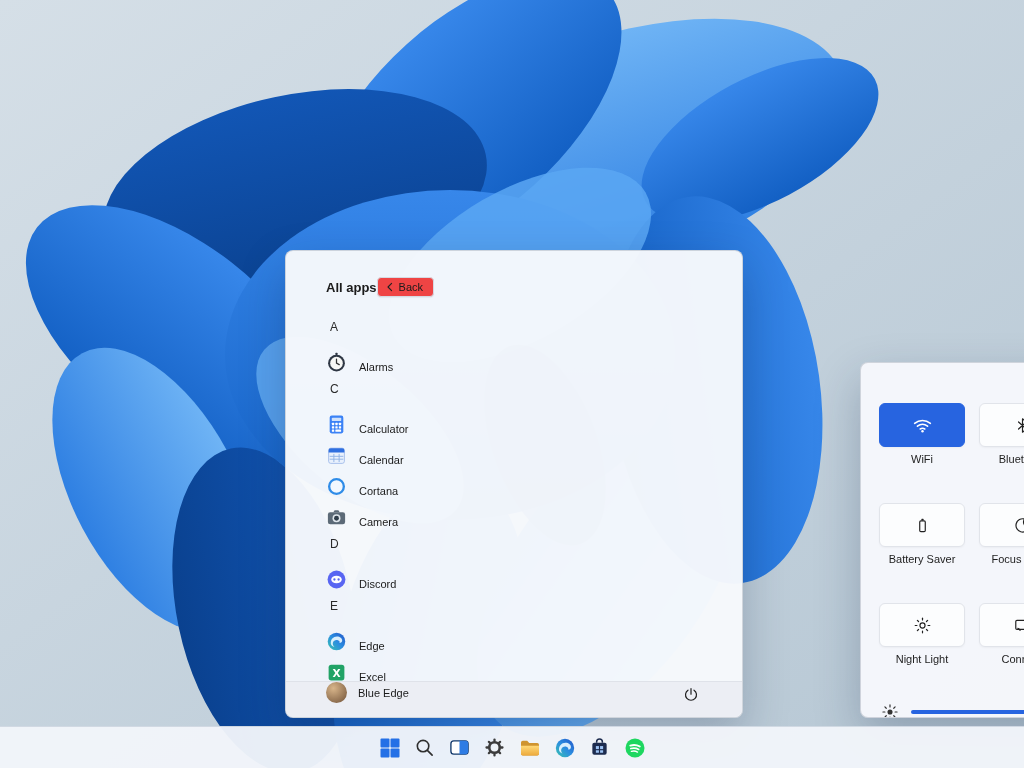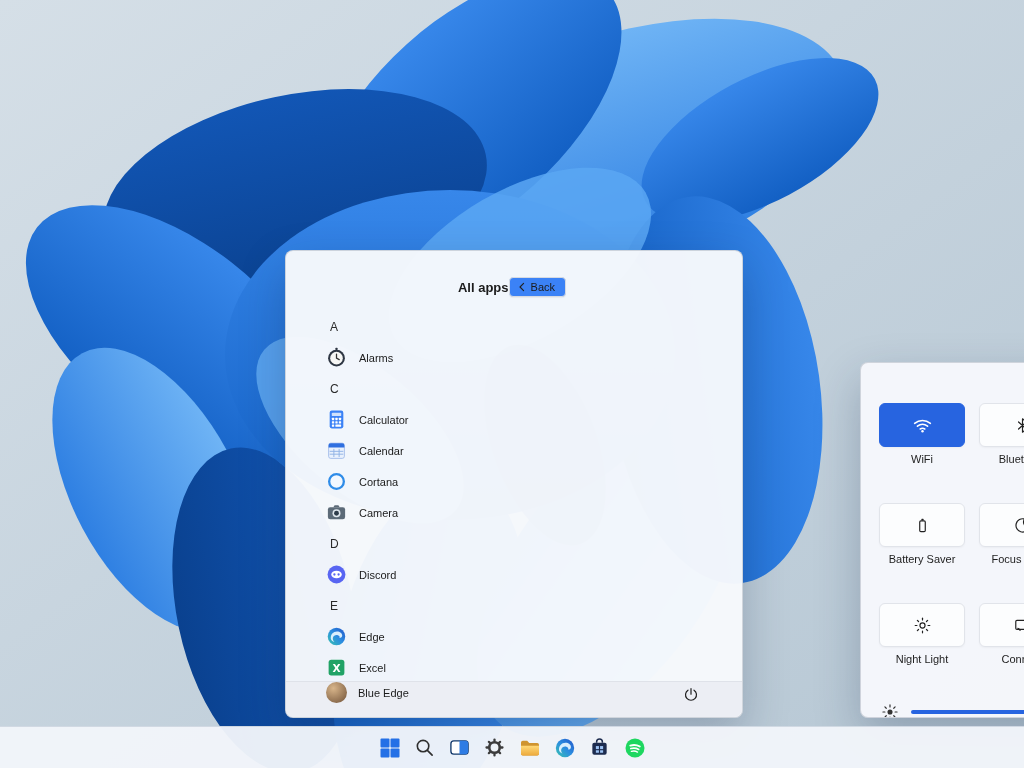--- a/index.html
+++ b/index.html
@@ -18,36 +18,36 @@
   
   .start-menu {
     position:absolute; left:285px; top:250px; width:458px; height:468px;
     background:rgba(247,249,252,0.97);
     border:1px solid rgba(110,122,140,0.28);
     border-radius:8px;
     box-shadow:0 18px 45px rgba(20,40,70,0.25);
     display:flex; flex-direction:column; z-index:5;
   }
   .sm-header {
-    display:flex; justify-content:center; align-items:center;
+    display:flex; justify-content:flex-start; align-items:center;
     padding:26px 44px 6px 40px;
   }
   .sm-title { font-size:13px; font-weight:700; }
   .sm-back {
     display:inline-flex; align-items:center; gap:5px;
-    background:#3b82f6; border:1px solid #d6dae2; border-radius:4px;
+    background:#ef4444; border:1px solid #d6dae2; border-radius:4px;
     padding:3px 10px 3px 8px; font-size:11px;
     box-shadow:0 1px 1px rgba(0,0,0,0.05); cursor:default;
   }
   .sm-list { flex:1; padding:8px 40px 0 40px; overflow:hidden; }
   .sm-letter {
     height:31px; display:flex; align-items:center;
     padding-left:4px; font-size:12px; color:#2a2a2a;
   }
-  .sm-app { height:31px; display:flex; align-items:center; gap:12px; }
+  .sm-app { height:31px; display:flex; align-items:flex-end; gap:12px; }
   .app-ic { width:21px; height:21px; display:inline-flex; align-items:center; justify-content:center; }
   .app-label { font-size:11px; }
   .sm-footer {
     height:36px; background:#ecEEf4; background:#eceef4;
     border-top:1px solid #dfe2e9; border-radius:0 0 8px 8px;
     display:flex; align-items:flex-start; justify-content:space-between;
     padding:0 38px 0 40px;
   }
   .sm-user { display:flex; align-items:center; gap:11px; }
   .avatar {

